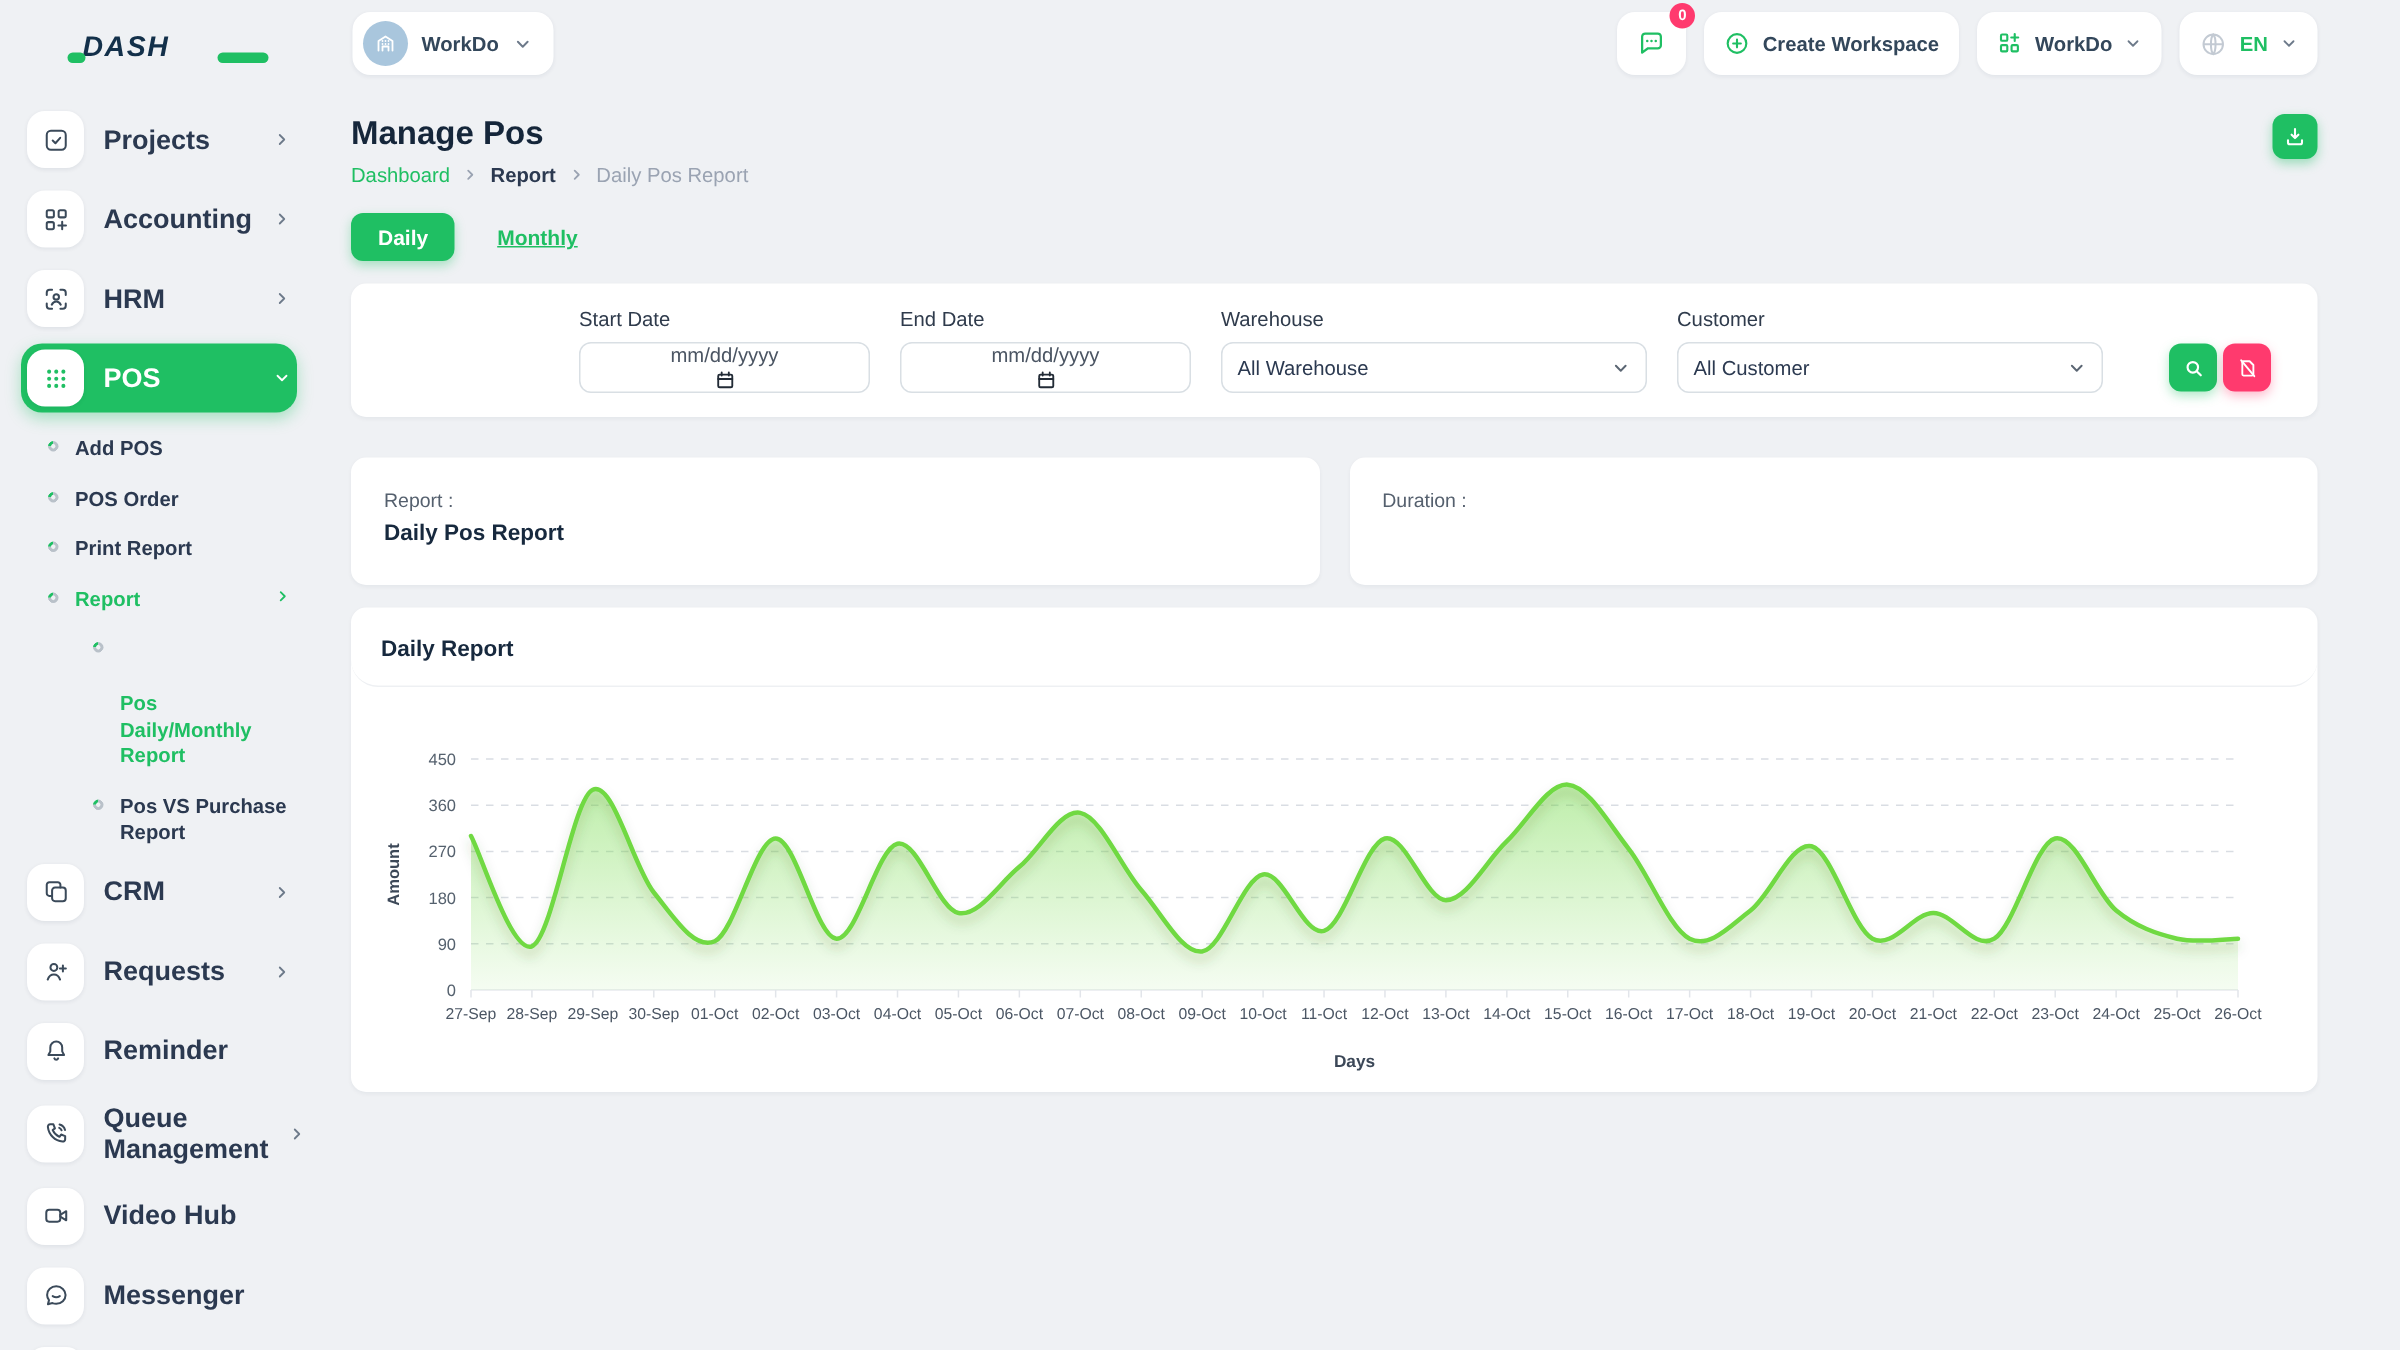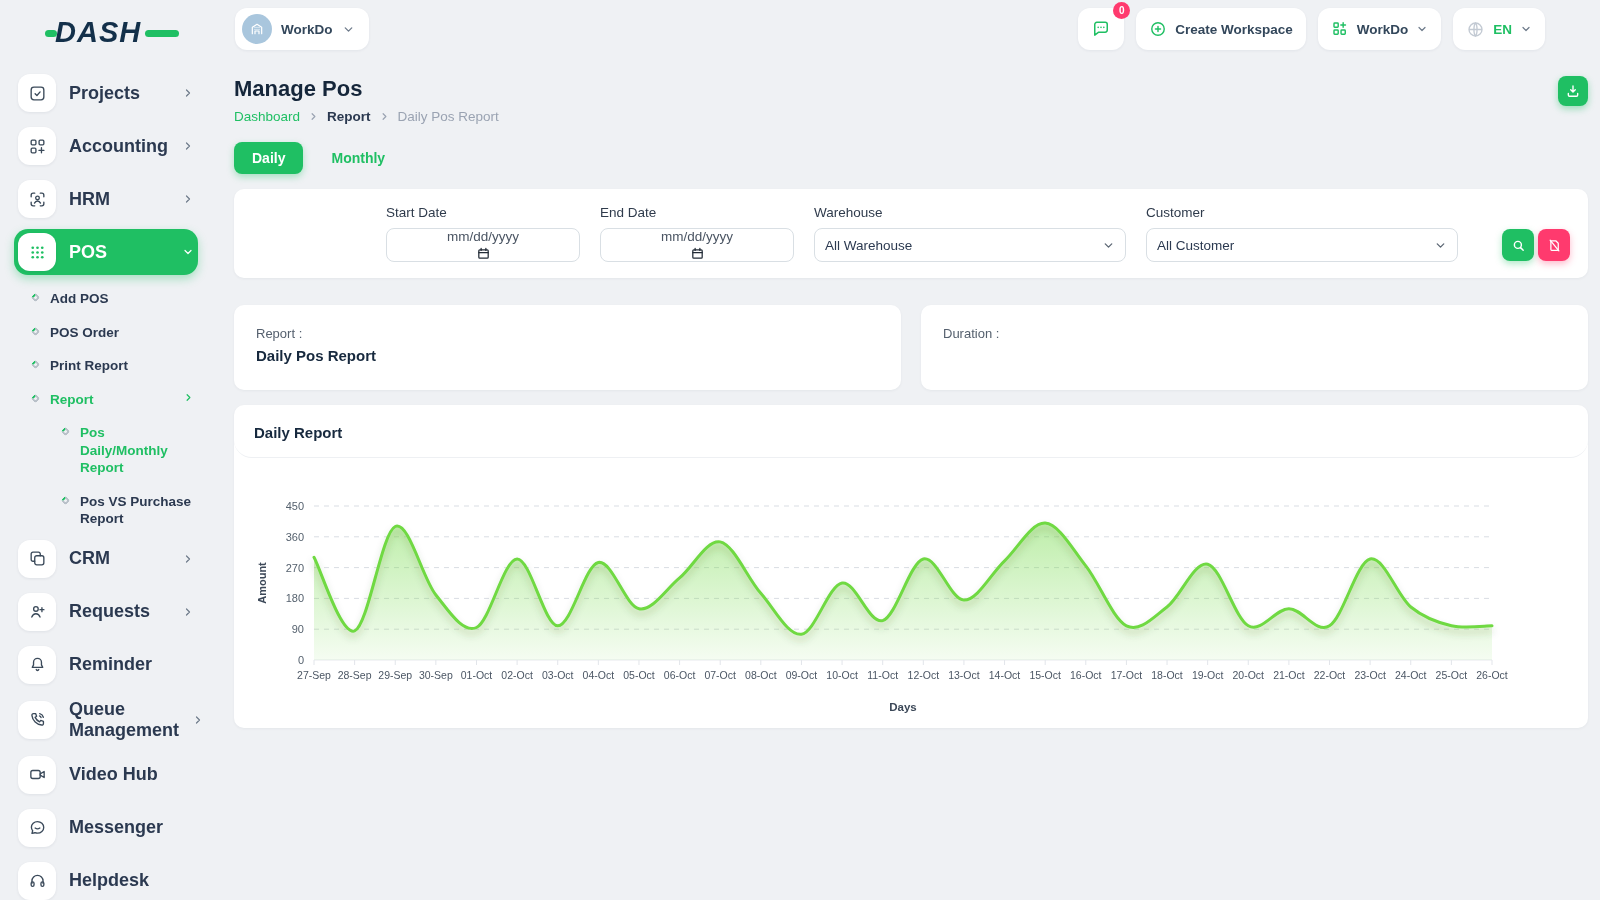--- a/index.html
+++ b/index.html
@@ -19,21 +19,21 @@
     --text-muted: #8a94a6;
     --card: #ffffff;
     --border: #d9dfe4;
   }
   svg { display:block; }
   .stroke-ic { fill:none; stroke:#3b4a5a; stroke-width:1.7; stroke-linecap:round; stroke-linejoin:round; }
 
   
   .topbar { height:58px; display:flex; align-items:center; padding:0 55px 0 55px; }
   .logo { position:relative; width:110px; margin-top:6px; cursor:pointer; }
-  .logo-text { font-weight:800; font-size:29px; letter-spacing:1px; color:#13304a; font-style:italic; }
+  .logo-text { font-weight:800; font-size:19px; letter-spacing:1px; color:#13304a; font-style:italic; }
   .logo-bar { position:absolute; right:-14px; top:14px; width:34px; height:7px; border-radius:4px; background:var(--accent); }
   .logo-dot { position:absolute; left:-10px; top:14px; width:12px; height:7px; border-radius:4px; background:var(--accent); }
   .ws-pill { margin-left:70px; background:#fff; border-radius:12px; height:42px; display:flex; align-items:center; gap:9px; padding:0 14px 0 7px; box-shadow:0 1px 3px rgba(20,35,60,.06); cursor:pointer; }
   .ws-avatar { width:30px; height:30px; border-radius:50%; background:#a9c6dd; display:flex; align-items:center; justify-content:center; }
   .ws-name { font-size:13.5px; font-weight:700; color:var(--text-mid); }
   .topbar-right { margin-left:auto; display:flex; align-items:center; gap:12px; }
   .icon-pill { position:relative; background:#fff; border-radius:12px; height:42px; display:flex; align-items:center; gap:8px; padding:0 13px; box-shadow:0 1px 3px rgba(20,35,60,.06); font-size:13.5px; font-weight:700; color:var(--text-mid); cursor:pointer; }
   .badge { position:absolute; top:-6px; right:-6px; min-width:17px; height:17px; border-radius:9px; background:var(--danger); color:#fff; font-size:10px; font-weight:700; display:flex; align-items:center; justify-content:center; padding:0 4px; }
   .lang-label { color:var(--accent); }
 
@@ -64,33 +64,33 @@
   .page-title { font-size:22px; font-weight:700; color:#15263a; }
   .breadcrumb { margin-top:7px; font-size:13.5px; display:flex; align-items:center; gap:8px; }
   .bc-link { color:var(--accent); cursor:pointer; }
   .bc-current { color:#2b3950; font-weight:600; }
   .bc-muted { color:#9aa3b2; }
   .bc-sep { color:#9aa3b2; display:flex; }
   .dl-btn { margin-left:auto; width:30px; height:30px; border-radius:8px; background:var(--accent); display:flex; align-items:center; justify-content:center; cursor:pointer; box-shadow:0 3px 7px rgba(31,191,99,.4); }
   .tabs { margin-top:18px; display:flex; align-items:center; gap:10px; }
   .tab-btn { border:none; font-family:inherit; font-size:14px; font-weight:600; border-radius:8px; padding:8px 18px; cursor:pointer; }
   .tab-btn.active { background:var(--accent); color:#fff; box-shadow:0 3px 7px rgba(31,191,99,.35); }
-  .tab-btn.ghost { background:transparent; color:var(--accent); }
+  .tab-btn.ghost { background:transparent; color:var(--accent);text-decoration:underline; }
 
   
   .card { background:var(--card); border-radius:10px; box-shadow:0 1px 3px rgba(20,35,60,.05); }
   .filter-card { margin-top:15px; padding:16px 18px; }
   .filter-row { display:flex; align-items:flex-end; gap:20px; margin-left:134px; }
   .field { display:flex; flex-direction:column; }
   .field-label { font-size:13.5px; color:#2f3b4c; margin-bottom:8px; }
   .input-like { height:34px; border:1px solid var(--border); border-radius:8px; background:#fff; display:flex; align-items:center; padding:0 10px; font-size:13.5px; color:#4b5563; cursor:text; }
   .input-like .ph { flex:1; }
   .select-like { cursor:pointer; color:#2b3950; }
   .w-date { width:194px;flex-direction:column; }
-  .w-select { width:312px;align-items:center; }
+  .w-select { width:284px;align-items:center; }
   .sq-btn { width:32px; height:32px; border:none; border-radius:8px; display:flex; align-items:center; justify-content:center; cursor:pointer; }
   .sq-btn.green { background:var(--accent); box-shadow:0 3px 7px rgba(31,191,99,.35); }
   .sq-btn.pink { background:var(--danger); box-shadow:0 3px 7px rgba(255,58,110,.35); }
   .btn-group { display:flex; gap:4px; margin-left:24px; margin-bottom:1px; }
 
   .info-row { margin-top:15px; display:flex; gap:20px; }
   .info-card { flex:1; padding:21px 22px 26px 22px;margin-top:12px; }
   .info-label { font-size:13px; color:#55606e; }
   .info-value { margin-top:6px; font-size:15px; font-weight:700; color:#17293e; }
 
@@ -279,21 +279,21 @@
         <span class="sub-label">Report</span>
         <span class="nav-chev">
             <svg width="11" height="11" viewBox="0 0 24 24">
               <path d="M9 6l6 6-6 6" fill="none" stroke="currentColor" stroke-width="2.6" stroke-linecap="round" stroke-linejoin="round"></path>
             </svg>
           </span>
       </div>
       <div class="subsub">
         <div class="sub-item active">
           <span class="bullet"></span>
-          <span class="sub-label" style="max-width:118px;">Pos Daily/Monthly Report</span>
+          <span class="sub-label" style="max-width:118px;margin-top:36px;">Pos Daily/Monthly Report</span>
         </div>
         <div class="sub-item">
           <span class="bullet"></span>
           <span class="sub-label" style="max-width:118px;">Pos VS Purchase Report</span>
         </div>
       </div>
     </div>
 
     <div class="nav-item">
       <span class="nav-icon-box">

